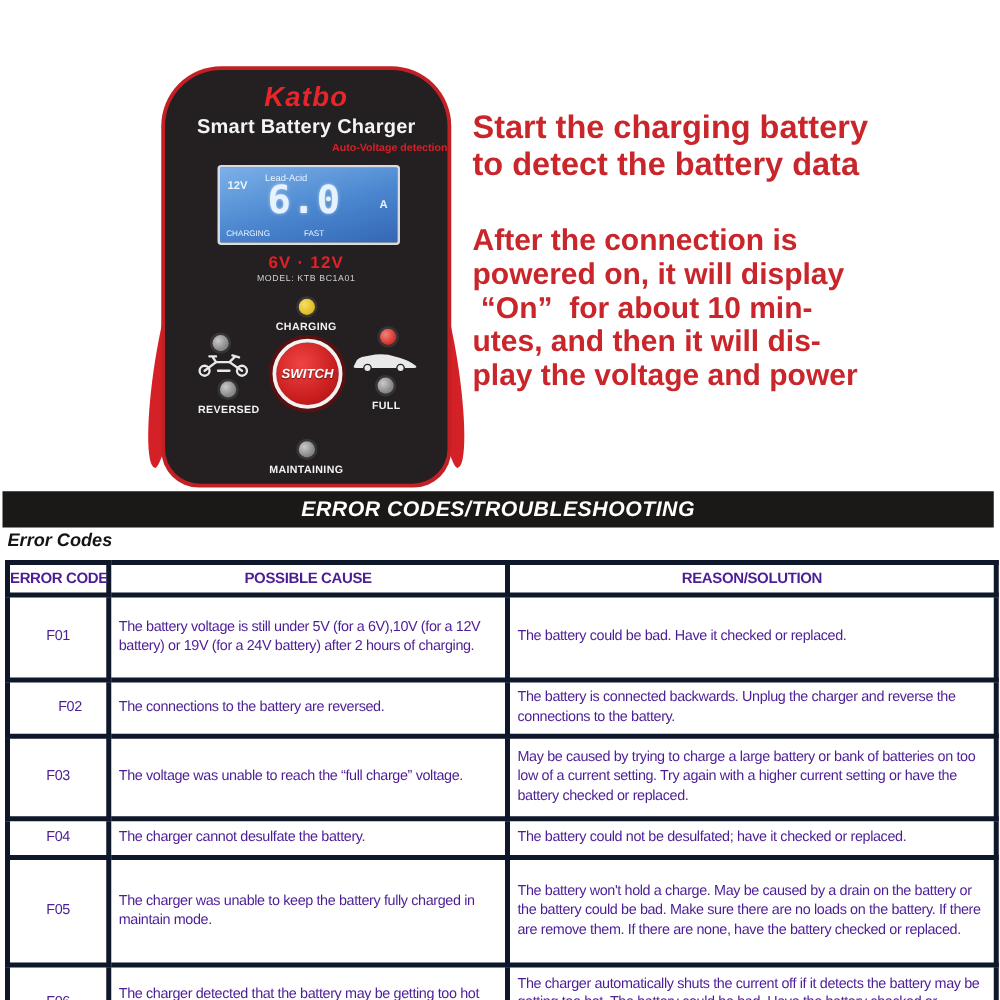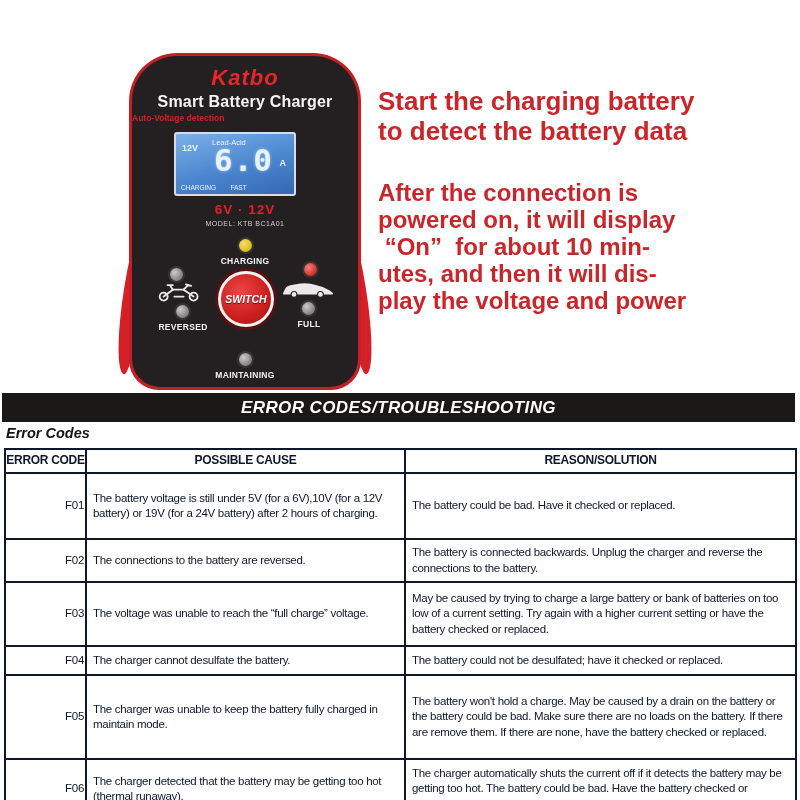--- a/index.html
+++ b/index.html
@@ -17,26 +17,26 @@
   .wing-right{right:-7px;top:150px;border-radius:40% 60% 60% 40%/50%;transform:rotate(-9deg);}
   .charger-rim{position:absolute;inset:-2px;background:#c32026;
     border-radius:48px 48px 30px 30px;z-index:1;}
   .charger-body{position:absolute;inset:1px;background:#242021;
     border-radius:45px 45px 28px 28px;z-index:2;overflow:hidden;}
 
   .brand{position:absolute;top:9px;left:0;width:100%;text-align:center;
     font-size:22px;font-weight:bold;font-style:italic;color:#e8252b;letter-spacing:1px;}
   .product{position:absolute;top:37px;left:0;width:100%;text-align:center;
     font-size:16px;font-weight:bold;color:#f4f4f4;letter-spacing:0.2px;}
-  .subtitle{position:absolute;top:57px;left:0;width:100%;text-align:left;
+  .subtitle{position:absolute;top:57px;left:0;width:100%;text-align:right;
     font-size:8.5px;font-weight:bold;color:#d42128;}
 
   .lcd{position:absolute;left:42px;top:76px;width:118px;height:60px;
     background:linear-gradient(165deg,#7cb0e8 0%,#4a86cf 55%,#3567b4 100%);
-    border:2px solid #d8dce2;border-radius:3px;color:#eaf4ff;}
+    border:2px solid #d8dce2;border-radius:3px;color:#eaf4ff;padding-left:24px;}
   .lcd-voltage{position:absolute;left:6px;top:9px;font-size:9px;font-weight:bold;}
   .lcd-type{position:absolute;left:36px;top:4px;font-size:7.5px;}
   .lcd-reading{position:absolute;left:38px;top:8px;font-size:31px;font-weight:bold;
     font-family:"DejaVu Sans Mono",monospace;color:#e6f3ff;
     text-shadow:0 0 3px rgba(255,255,255,.55);letter-spacing:1px;}
   .lcd-unit{position:absolute;right:8px;top:24px;font-size:9px;font-weight:bold;}
   .lcd-status-left{position:absolute;left:5px;bottom:3px;font-size:6.5px;}
   .lcd-status-center{position:absolute;left:53%;bottom:3px;transform:translateX(-50%);font-size:6.5px;}
 
   .volt-range{position:absolute;top:146px;left:0;width:100%;text-align:center;
@@ -73,26 +73,26 @@
     display:flex;align-items:center;justify-content:center;}
   .banner span{color:#fff;font-size:17px;font-weight:bold;font-style:italic;letter-spacing:0.4px;}
 
   .section-label{position:absolute;left:6px;top:425px;font-size:14.5px;
     font-weight:bold;font-style:italic;color:#141414;}
 
   
   table.error-table{position:absolute;left:4px;top:448px;width:791px;
     border-collapse:collapse;table-layout:fixed;
     border:2px solid #333;}
-  .error-table th,.error-table td{border:2px solid #0f172a;
-    font-size:11.5px;letter-spacing:-0.3px;line-height:1.32;color:#0f172a;
+  .error-table th,.error-table td{border:4px solid #0f172a;
+    font-size:11.5px;letter-spacing:-0.3px;line-height:1.32;color:#4c1d95;
     vertical-align:middle;}
   .error-table th{height:20px;font-weight:bold;text-align:center;padding:1px 0;
     font-size:12px;white-space:nowrap;}
-  .error-table td.code{text-align:right;}
+  .error-table td.code{text-align:center;}
   .error-table td.cause,.error-table td.solution{padding:3px 6px;text-align:left;}
   tr.r-f01 td{height:58px;} tr.r-f02 td{height:35px;padding-left:20px;} tr.r-f03 td{height:56px;}
   tr.r-f04 td{height:21px;} tr.r-f05 td{height:76px;} tr.r-f06 td{height:52px;}
 </style>
 </head>
 <body>
 
 <div class="page">
 
 

